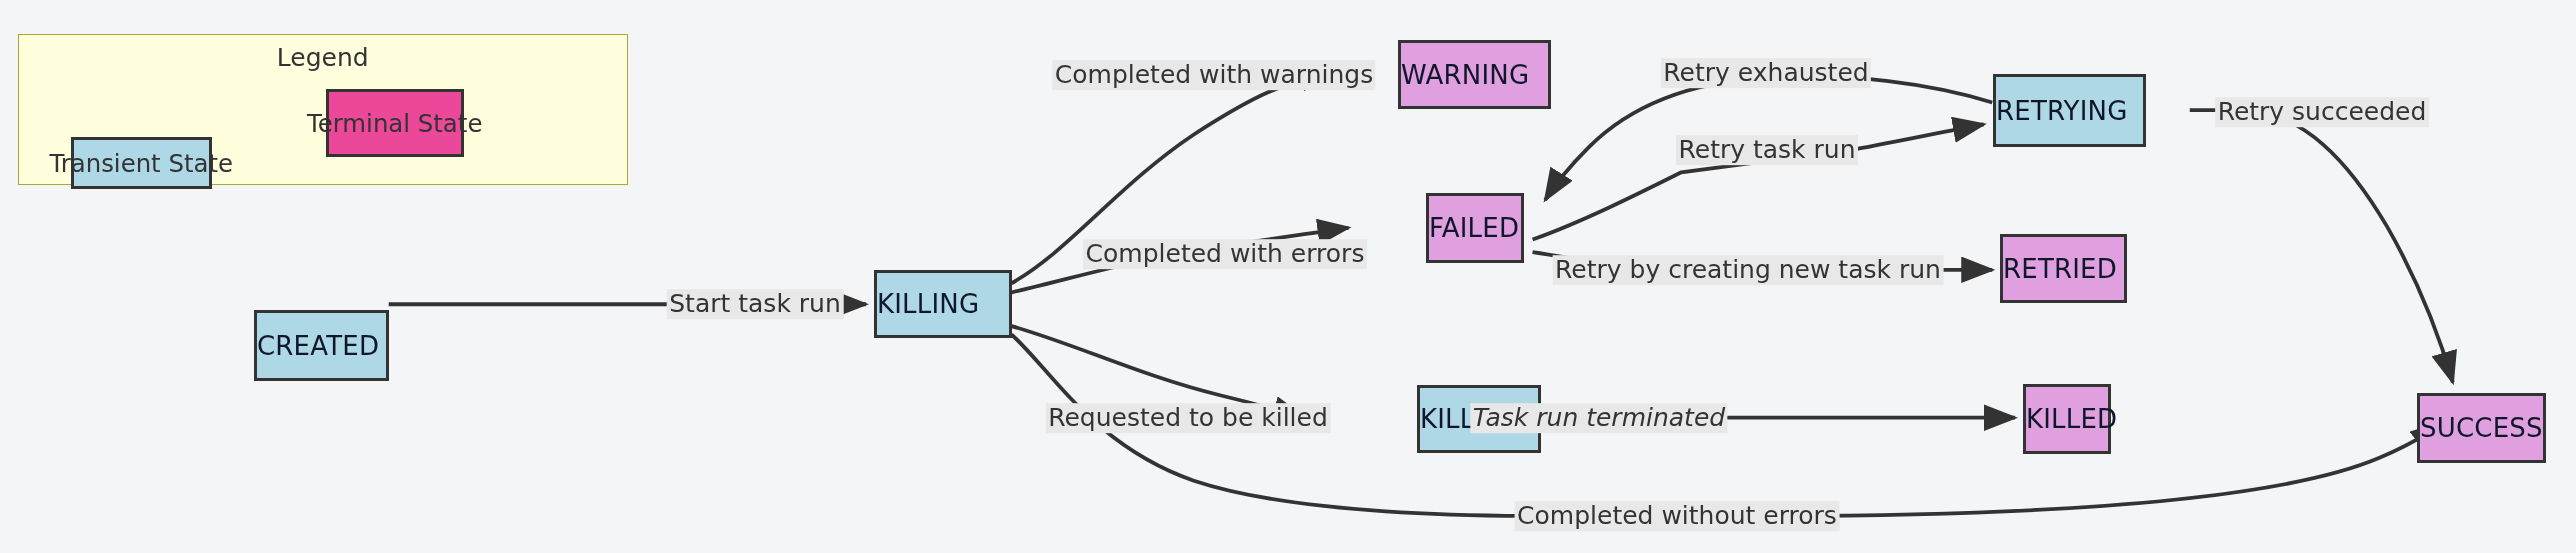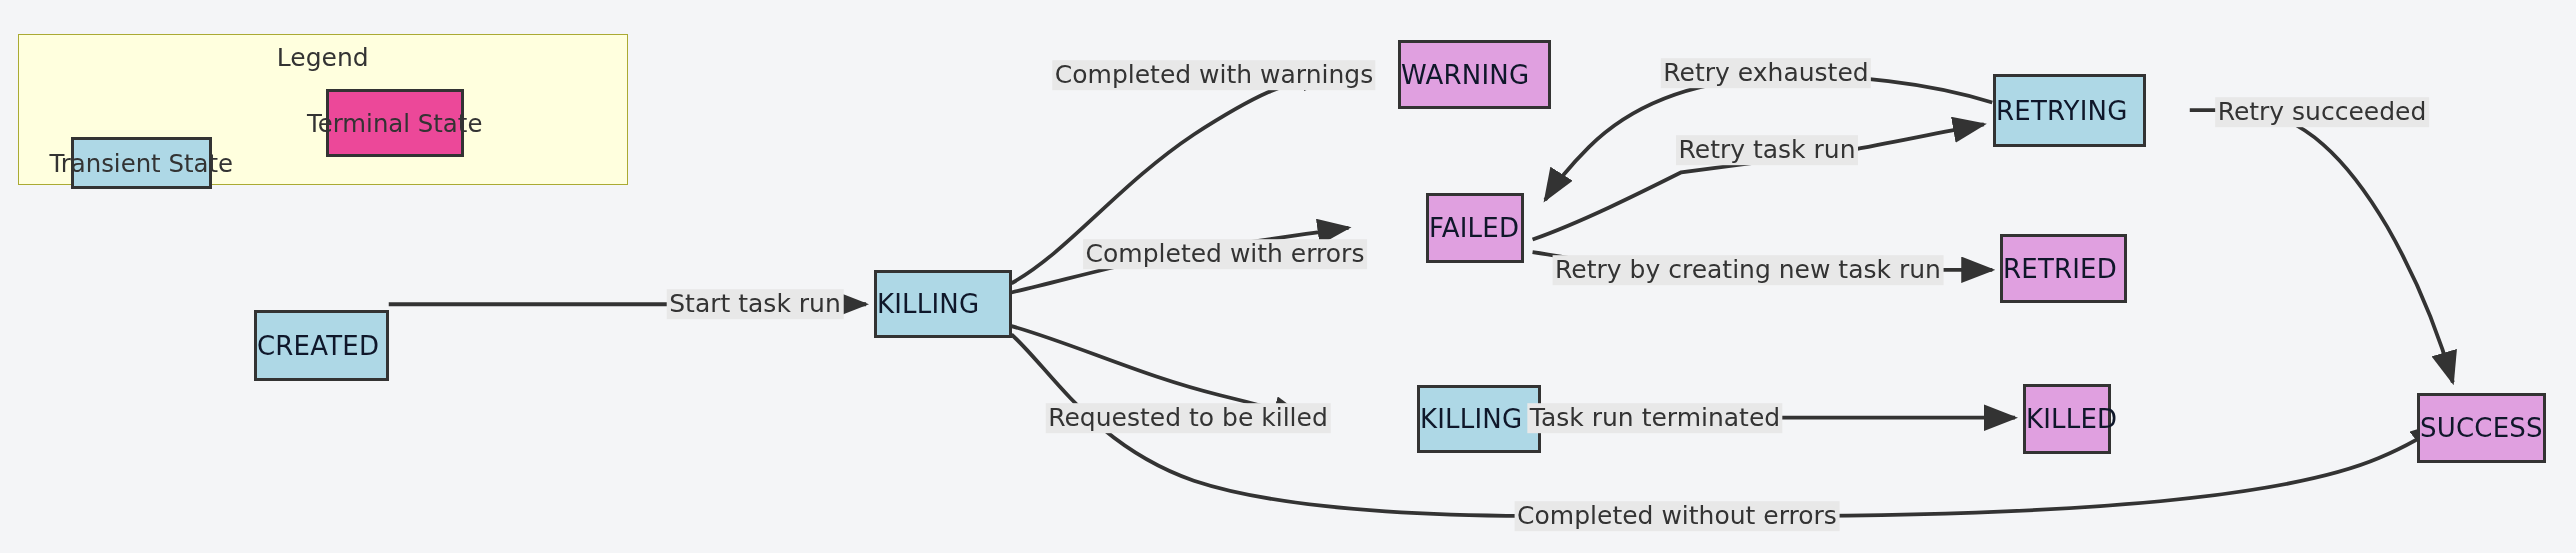--- a/index.html
+++ b/index.html
@@ -175,16 +175,16 @@
   <div class="edge-label" style="left:1677px; top:516px;">Completed without errors</div>
 
   <div class="edge-label" style="left:1767px; top:150px;">Retry task run</div>
 
   <div class="edge-label" style="left:1748px; top:270px;">Retry by creating new task run</div>
 
   <div class="edge-label" style="left:1766px; top:73px;">Retry exhausted</div>
 
   <div class="edge-label" style="left:2322px; top:112px;">Retry succeeded</div>
 
-  <div class="edge-label" style="left:1655px; top:418px;">Task run terminated</div>
+  <div class="edge-label" style="left:1599px; top:418px;font-style:italic;">Task run terminated</div>
 
 </div>
 
 
 </body></html>

